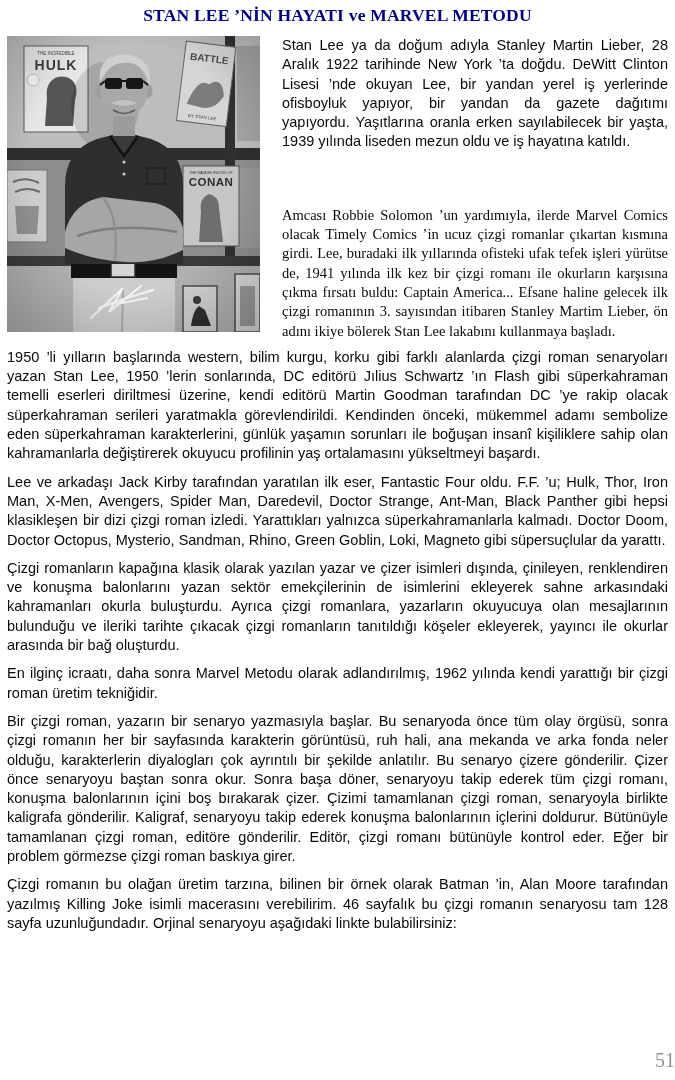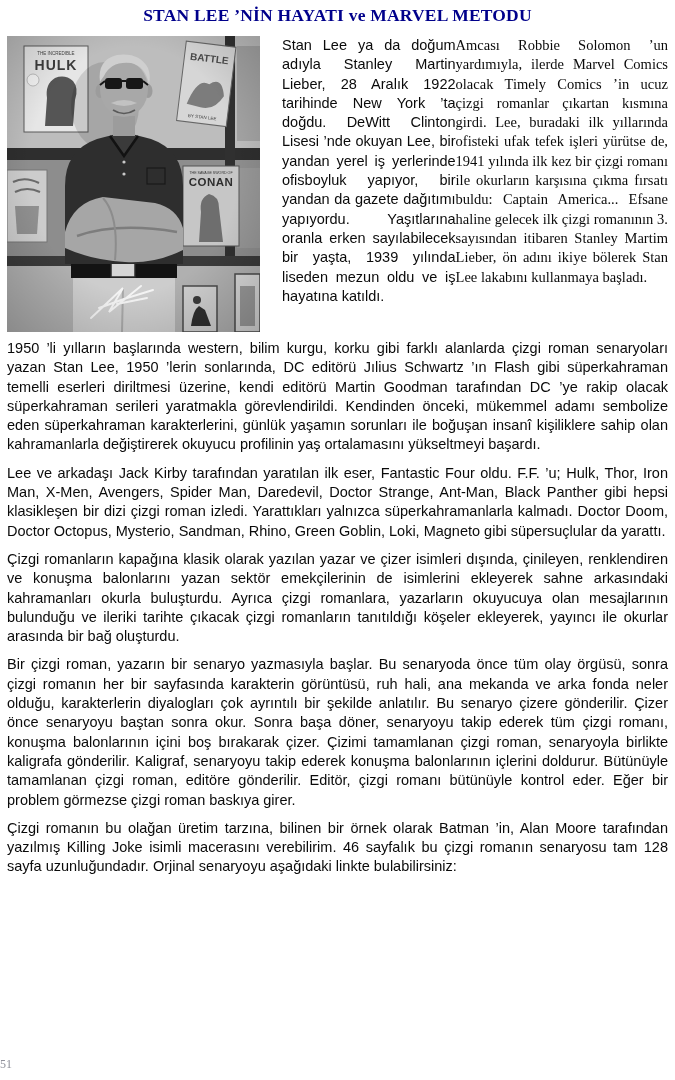--- a/index.html
+++ b/index.html
@@ -27,35 +27,35 @@
     display:flex;
     align-items:flex-start;
     margin-bottom:7px;
   }
   .photo-wrap{
     flex:0 0 253px;
     width:253px;height:296px;
     margin-right:22px;
   }
   .photo-wrap svg{display:block;}
-  .col{flex:1 1 auto;min-width:0;display:flex;flex-direction:row;}
+  .col{flex:1 1 auto;min-width:0;display:flex;flex-direction:column;gap:45px;}
   p.body{
     margin:0 0 9px 0;
     font-size:14.5px;
     line-height:19.3px;
     text-align:justify;
     color:#0a0a0a;
   }
   .col p.body:last-child{margin-bottom:0;font-family:Liberation Serif, serif;}
   .page-number{
     position:absolute;
     left:0;right:0;bottom:8px;
-    text-align:left;
+    text-align:right;
     font-family:"Liberation Serif", serif;
-    font-size:12px;
+    font-size:20px;
     color:#8f909a;
   }
   .cover-title{font-family:"Liberation Sans", sans-serif;font-weight:bold;}
 </style>
 </head>
 <body>
 
 <div class="page">
 
   <h1 class="title">STAN LEE ’NİN HAYATI ve MARVEL METODU</h1>
@@ -164,20 +164,21 @@
 
       <div class="col">
         <p class="body">Stan Lee ya da doğum adıyla Stanley Martin Lieber, 28 Aralık 1922 tarihinde New York ’ta doğdu. DeWitt Clinton Lisesi ’nde okuyan Lee, bir yandan yerel iş yerlerinde ofisboyluk yapıyor, bir yandan da gazete dağıtımı yapıyordu. Yaşıtlarına oranla erken sayılabilecek bir yaşta, 1939 yılında liseden mezun oldu ve iş hayatına katıldı.</p>
         <p class="body">Amcası Robbie Solomon ’un yardımıyla, ilerde Marvel Comics olacak Timely Comics ’in ucuz çizgi romanlar çıkartan kısmına girdi. Lee, buradaki ilk yıllarında ofisteki ufak tefek işleri yürütse de, 1941 yılında ilk kez bir çizgi romanı ile okurların karşısına çıkma fırsatı buldu: Captain America... Efsane haline gelecek ilk çizgi romanının 3. sayısından itibaren Stanley Martim Lieber, ön adını ikiye bölerek Stan Lee lakabını kullanmaya başladı.</p>
       </div>
     </div>
 
     <p class="body">1950 ’li yılların başlarında western, bilim kurgu, korku gibi farklı alanlarda çizgi roman senaryoları yazan Stan Lee, 1950 ’lerin sonlarında, DC editörü Jılius Schwartz ’ın Flash gibi süperkahraman temelli eserleri diriltmesi üzerine, kendi editörü Martin Goodman tarafından DC ’ye rakip olacak süperkahraman serileri yaratmakla görevlendirildi. Kendinden önceki, mükemmel adamı sembolize eden süperkahraman karakterlerini, günlük yaşamın sorunları ile boğuşan insanî kişiliklere sahip olan kahramanlarla değiştirerek okuyucu profilinin yaş ortalamasını yükseltmeyi başardı.</p>
     <p class="body">Lee ve arkadaşı Jack Kirby tarafından yaratılan ilk eser, Fantastic Four oldu. F.F. ’u; Hulk, Thor, Iron Man, X-Men, Avengers, Spider Man, Daredevil, Doctor Strange, Ant-Man, Black Panther gibi hepsi klasikleşen bir dizi çizgi roman izledi. Yarattıkları yalnızca süperkahramanlarla kalmadı. Doctor Doom, Doctor Octopus, Mysterio, Sandman, Rhino, Green Goblin, Loki, Magneto gibi süpersuçlular da yarattı.</p>
     <p class="body">Çizgi romanların kapağına klasik olarak yazılan yazar ve çizer isimleri dışında, çinileyen, renklendiren ve konuşma balonlarını yazan sektör emekçilerinin de isimlerini ekleyerek sahne arkasındaki kahramanları okurla buluşturdu. Ayrıca çizgi romanlara, yazarların okuyucuya olan mesajlarının bulunduğu ve ileriki tarihte çıkacak çizgi romanların tanıtıldığı köşeler ekleyerek, yayıncı ile okurlar arasında bir bağ oluşturdu.</p>
+    <p class="body">En ilginç icraatı, daha sonra Marvel Metodu olarak adlandırılmış, 1962 yılında kendi yarattığı bir çizgi roman üretim tekniğidir.</p>
     <p class="body">Bir çizgi roman, yazarın bir senaryo yazmasıyla başlar. Bu senaryoda önce tüm olay örgüsü, sonra çizgi romanın her bir sayfasında karakterin görüntüsü, ruh hali, ana mekanda ve arka fonda neler olduğu, karakterlerin diyalogları çok ayrıntılı bir şekilde anlatılır. Bu senaryo çizere gönderilir. Çizer önce senaryoyu baştan sonra okur. Sonra başa döner, senaryoyu takip ederek tüm çizgi romanı, konuşma balonlarının içini boş bırakarak çizer. Çizimi tamamlanan çizgi roman, senaryoyla birlikte kaligrafa gönderilir. Kaligraf, senaryoyu takip ederek konuşma balonlarının içlerini doldurur. Bütünüyle tamamlanan çizgi roman, editöre gönderilir. Editör, çizgi romanı bütünüyle kontrol eder. Eğer bir problem görmezse çizgi roman baskıya girer.</p>
     <p class="body">Çizgi romanın bu olağan üretim tarzına, bilinen bir örnek olarak Batman ’in, Alan Moore tarafından yazılmış Killing Joke isimli macerasını verebilirim. 46 sayfalık bu çizgi romanın senaryosu tam 128 sayfa uzunluğundadır. Orjinal senaryoyu aşağıdaki linkte bulabilirsiniz:</p>
 
   </div>
 
   <div class="page-number">51</div>
 
 </div>
 
 </body></html>

